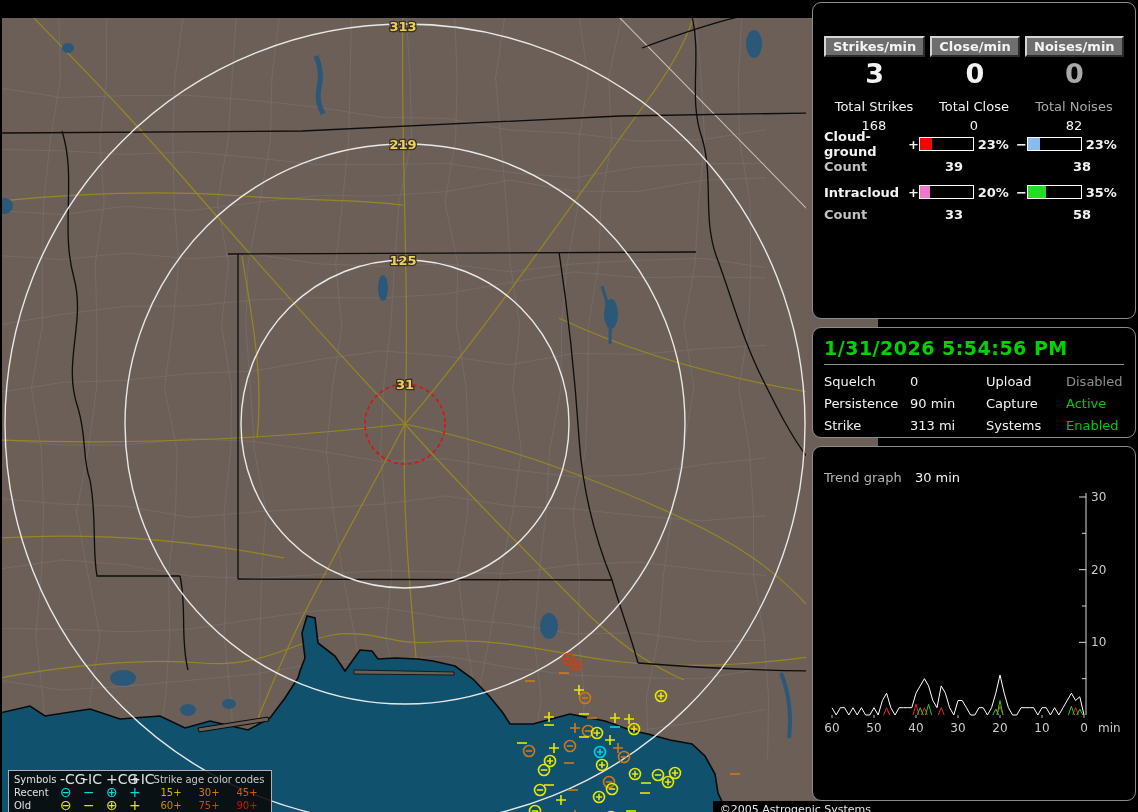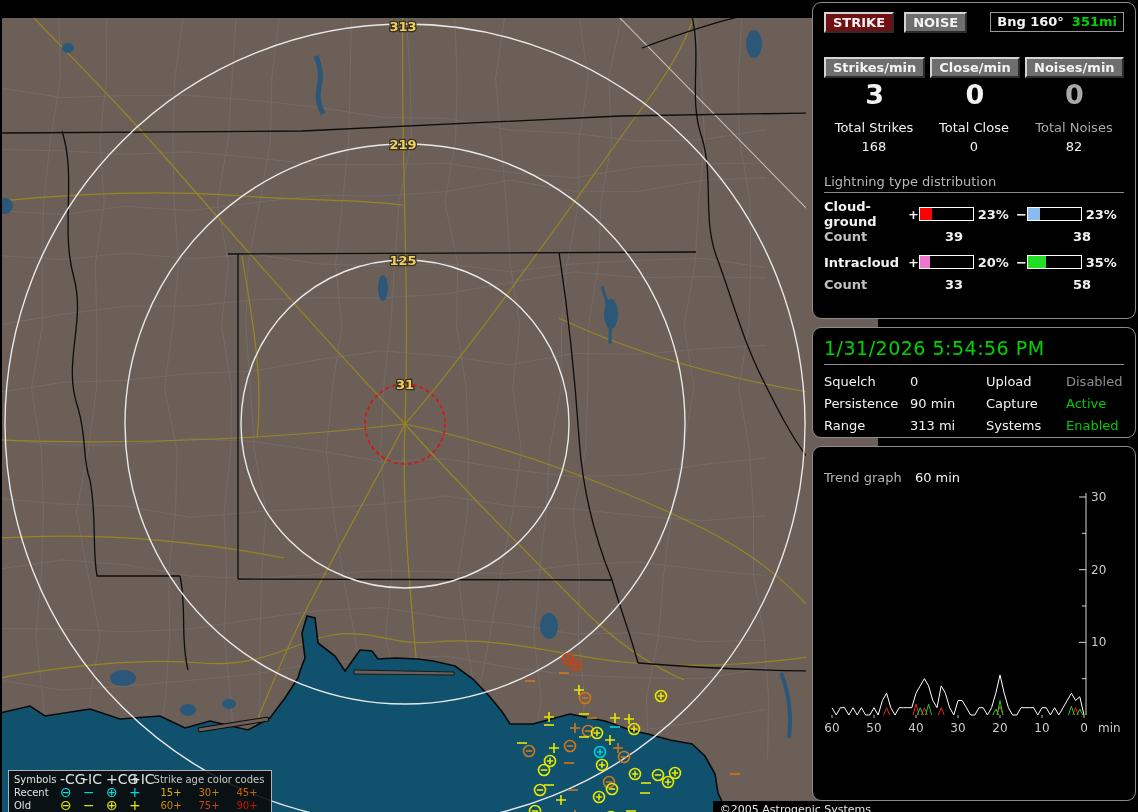--- a/index.html
+++ b/index.html
@@ -52,21 +52,21 @@
   .dist-row{display:flex;align-items:center;height:22px;font-weight:bold;}
   .dist-label{width:92px;}
   .sign{width:11px;text-align:center;}
   .dbar{width:58px;height:12px;border:1px solid #fff;background:#000;display:inline-block;}
   .dbar i{display:block;height:100%;}
   .pct{width:42px;padding-left:4px;}
   .count-row{display:flex;height:22px;align-items:center;font-weight:bold;margin-bottom:4px;gap:18px;}
   .count-row .count-label{width:103px;color:#c0c0c0;}
   .count-row .cv1{width:110px;}
 
-  .clock{color:#00d400;font-size:19px;font-weight:normal;border-bottom:1px solid #8c8c8c;
+  .clock{color:#00d400;font-size:19px;font-weight:bold;border-bottom:1px solid #8c8c8c;
          padding-bottom:5px;margin-bottom:9px;letter-spacing:.5px;}
   .grid4{display:grid;grid-template-columns:86px 76px 80px auto;row-gap:7px;}
   .green{color:#00cc00;}
   .muted{color:#8f8f8f;}
 
   .info-grid{display:grid;grid-template-columns:86px 76px 80px auto;row-gap:7px;}
   .trend-row{margin-top:14px;}
   .trend-row .val{margin-left:9px;}
   #trend-svg{display:block;margin-top:2px;}
 </style>
@@ -368,25 +368,20 @@
         </div>
       </div>
   </div>
 
   <div class="copyright">©2005 Astrogenic Systems</div>
 </div>
 
 <div class="sidebar">
 
   <div class="panel panel1">
-    <div>
-      <span class="btn strike">STRIKE</span>
-      <span class="btn">NOISE</span>
-      <span class="bng-box"><span>Bng 160°</span><span class="dist">351mi</span></span>
-    </div>
 
     <div class="rates">
       <div class="col">
         <span class="btn">Strikes/min</span>
         <div class="rate-val">3</div>
       </div>
       <div class="col">
         <span class="btn">Close/min</span>
         <div class="rate-val">0</div>
       </div>
@@ -404,21 +399,20 @@
       <div class="col">
         <div>Total Close</div>
         <div class="tot-val">0</div>
       </div>
       <div class="col">
         <div class="dim">Total Noises</div>
         <div class="tot-val">82</div>
       </div>
     </div>
 
-    <div class="dist-title">Lightning type distribution</div>
 
     <div class="dist-row">
       <span class="dist-label">Cloud-ground</span>
       <span class="sign">+</span>
       <span class="dbar">
           <i id="bar0pos" style="width: 23%; background: rgb(255, 0, 0);"></i>
         </span>
       <span class="pct">23%</span>
       <span class="sign">−</span>
       <span class="dbar">
@@ -458,31 +452,31 @@
       <span>Squelch</span>
       <span>0</span>
       <span>Upload</span>
       <span class="muted">Disabled</span>
 
       <span>Persistence</span>
       <span>90 min</span>
       <span>Capture</span>
       <span class="green">Active</span>
 
-      <span>Range</span>
+      <span>Strike</span>
       <span>313 mi</span>
       <span>Systems</span>
       <span class="green">Enabled</span>
     </div>
   </div>
 
   <div class="panel panel3">
     <div class="trend-row">
       <span class="lbl">Trend graph</span>
-      <span class="val">60 min</span>
+      <span class="val">30 min</span>
     </div>
     <svg id="trend-svg" width="300" height="252" viewBox="0 0 300 252">
         <line x1="262" y1="6" x2="262" y2="228" stroke="#d8d8d8" stroke-width="1"></line>
         <line x1="255" y1="155.33333333333331" x2="262" y2="155.33333333333331" stroke="#d8d8d8" stroke-width="1"></line>
         <text x="267" y="159.33333333333331" font-size="12" fill="#cccccc">10</text>
         <line x1="255" y1="82.66666666666666" x2="262" y2="82.66666666666666" stroke="#d8d8d8" stroke-width="1"></line>
         <text x="267" y="86.66666666666666" font-size="12" fill="#cccccc">20</text>
         <line x1="255" y1="10" x2="262" y2="10" stroke="#d8d8d8" stroke-width="1"></line>
         <text x="267" y="14" font-size="12" fill="#cccccc">30</text>
         <line x1="258" y1="191.66666666666666" x2="262" y2="191.66666666666666" stroke="#d8d8d8" stroke-width="1"></line>

